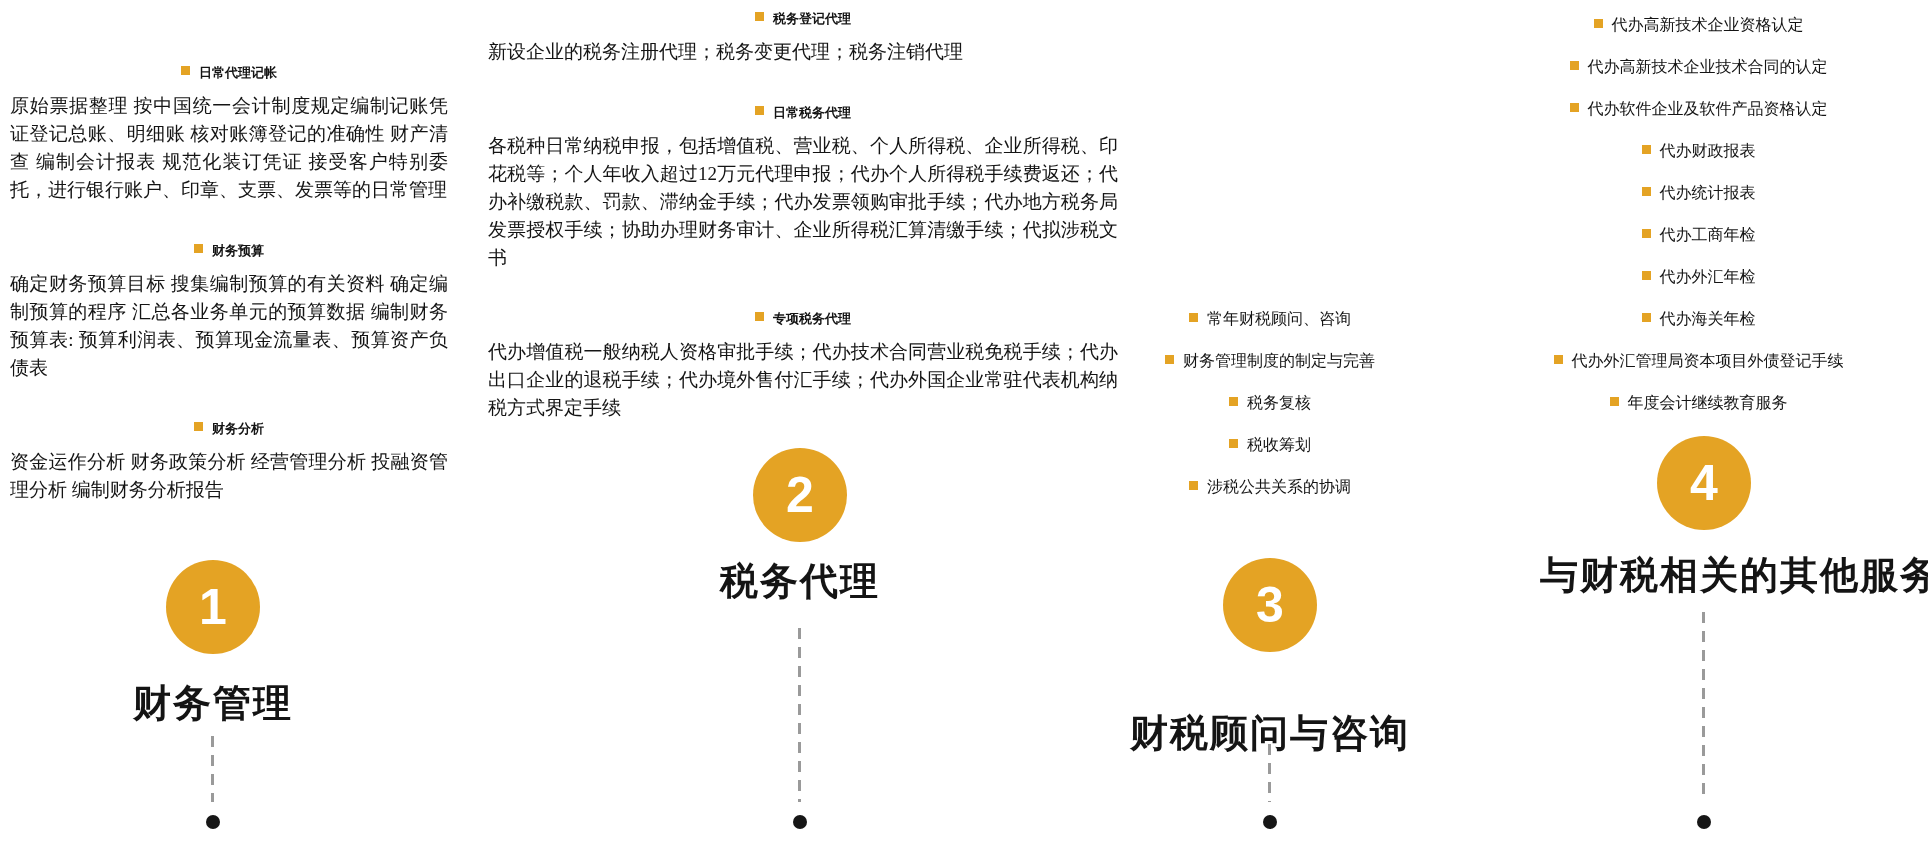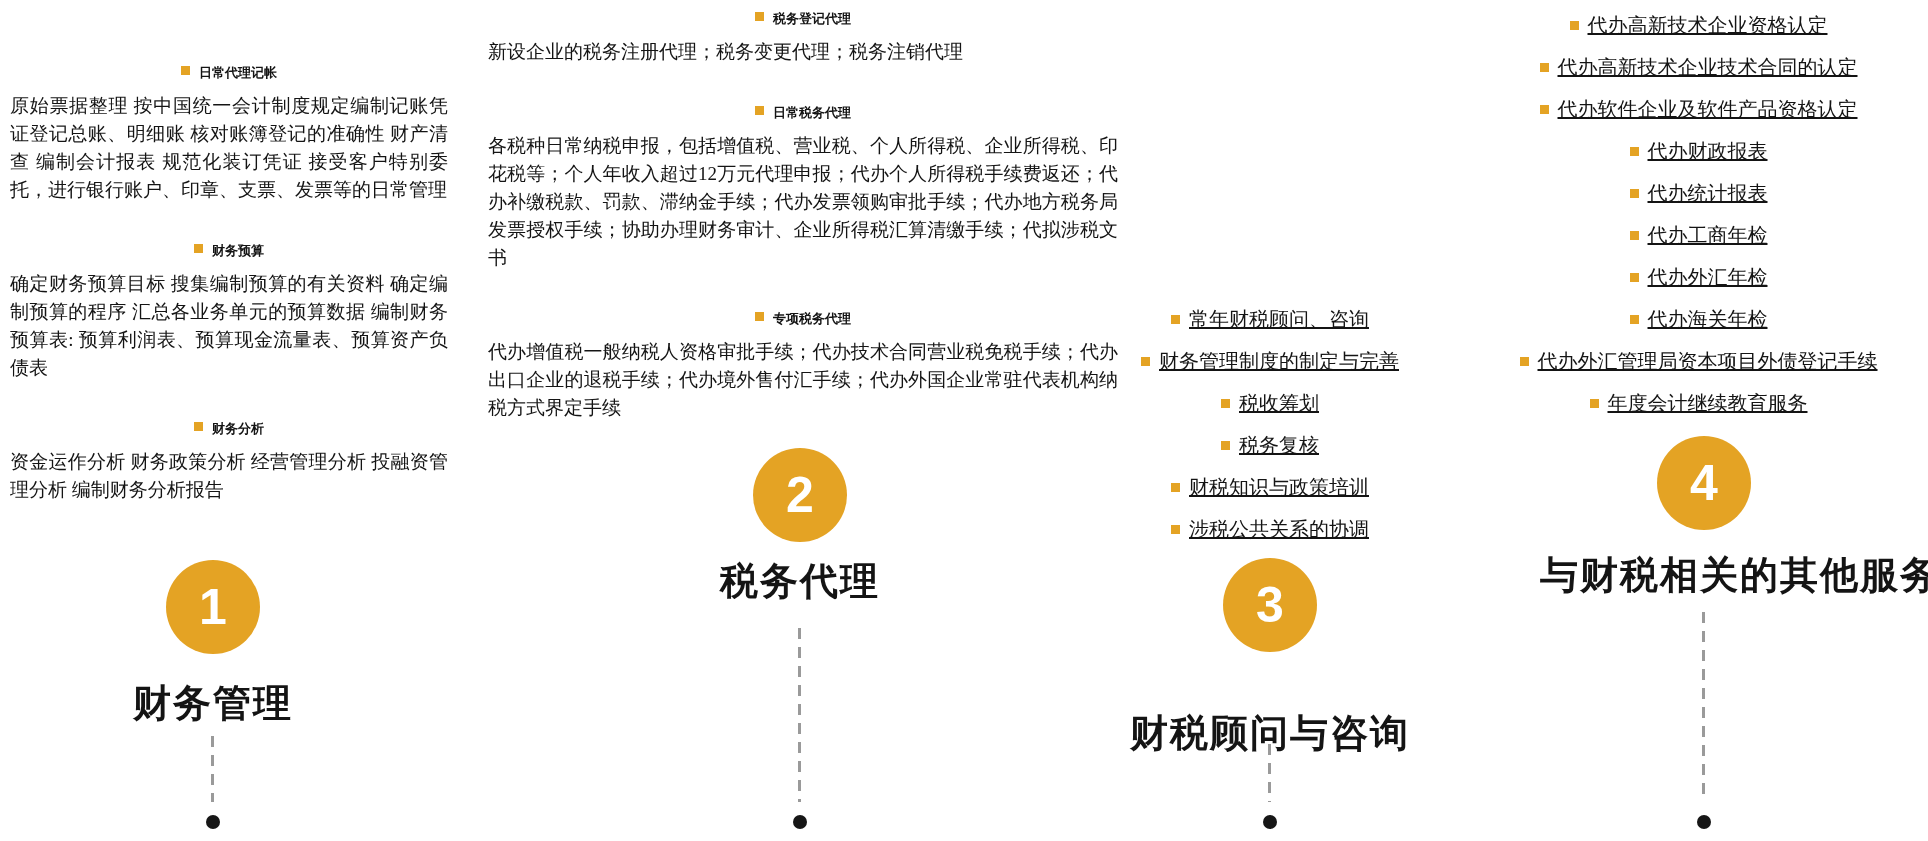--- a/index.html
+++ b/index.html
@@ -10,21 +10,21 @@
   .bullet{display:inline-block;width:9px;height:9px;background:var(--accent,#E4A324);
           margin-right:9px;vertical-align:2px;}
   .svc-heading{font-size:13px;font-weight:bold;margin:0 0 10px;text-align:center;}
   .svc-body{font-size:19px;line-height:28px;margin:0 0 38px;text-align:justify;}
   .col-text{position:absolute;}
   #col1-text{left:10px;top:64px;width:438px;}
   #col2-text{left:488px;top:10px;width:630px;}
   .item-list{position:absolute;text-align:center;}
   #col3-list{left:1080px;top:306px;width:380px;}
   #col4-list{left:1469px;top:12px;width:459px;}
-  .list-item{font-size:20px;line-height:26px;margin-bottom:16px;white-space:nowrap;text-decoration:underline;}
+  .list-item{font-size:16px;line-height:26px;margin-bottom:16px;white-space:nowrap;}
   .num-circle{position:absolute;width:94px;height:94px;border-radius:50%;
               background:var(--accent,#E4A324);color:#fff;display:flex;align-items:center;
               justify-content:center;
               font-family:"Liberation Sans","DejaVu Sans",sans-serif;
               font-size:50px;font-weight:bold;}
   .col-title{position:absolute;font-size:38px;font-weight:bold;text-align:center;
              letter-spacing:2px;white-space:nowrap;}
   .dash-line{position:absolute;width:3px;
              background:repeating-linear-gradient(to bottom,var(--dash,#9A9A9A) 0 11px,transparent 11px 19px);}
   .end-dot{position:absolute;width:14px;height:14px;border-radius:50%;background:var(--dot,#161616);}
@@ -80,23 +80,22 @@
     </section>
     <section>
       <h3 class="svc-heading"><span class="bullet"></span><span>专项税务代理</span></h3>
       <p class="svc-body">代办增值税一般纳税人资格审批手续；代办技术合同营业税免税手续；代办出口企业的退税手续；代办境外售付汇手续；代办外国企业常驻代表机构纳税方式界定手续</p>
     </section>
   </div>
 
   <div class="item-list" id="col3-list">
     <div class="list-item"><span class="bullet"></span><span>常年财税顾问、咨询</span></div>
     <div class="list-item"><span class="bullet"></span><span>财务管理制度的制定与完善</span></div>
+    <div class="list-item"><span class="bullet"></span><span>税务复核</span></div>
     <div class="list-item"><span class="bullet"></span><span>税收筹划</span></div>
-    <div class="list-item"><span class="bullet"></span><span>税务复核</span></div>
-    <div class="list-item"><span class="bullet"></span><span>财税知识与政策培训</span></div>
     <div class="list-item"><span class="bullet"></span><span>涉税公共关系的协调</span></div>
   </div>
 
   <div class="item-list" id="col4-list">
     <div class="list-item"><span class="bullet"></span><span>代办高新技术企业资格认定</span></div>
     <div class="list-item"><span class="bullet"></span><span>代办高新技术企业技术合同的认定</span></div>
     <div class="list-item"><span class="bullet"></span><span>代办软件企业及软件产品资格认定</span></div>
     <div class="list-item"><span class="bullet"></span><span>代办财政报表</span></div>
     <div class="list-item"><span class="bullet"></span><span>代办统计报表</span></div>
     <div class="list-item"><span class="bullet"></span><span>代办工商年检</span></div>

